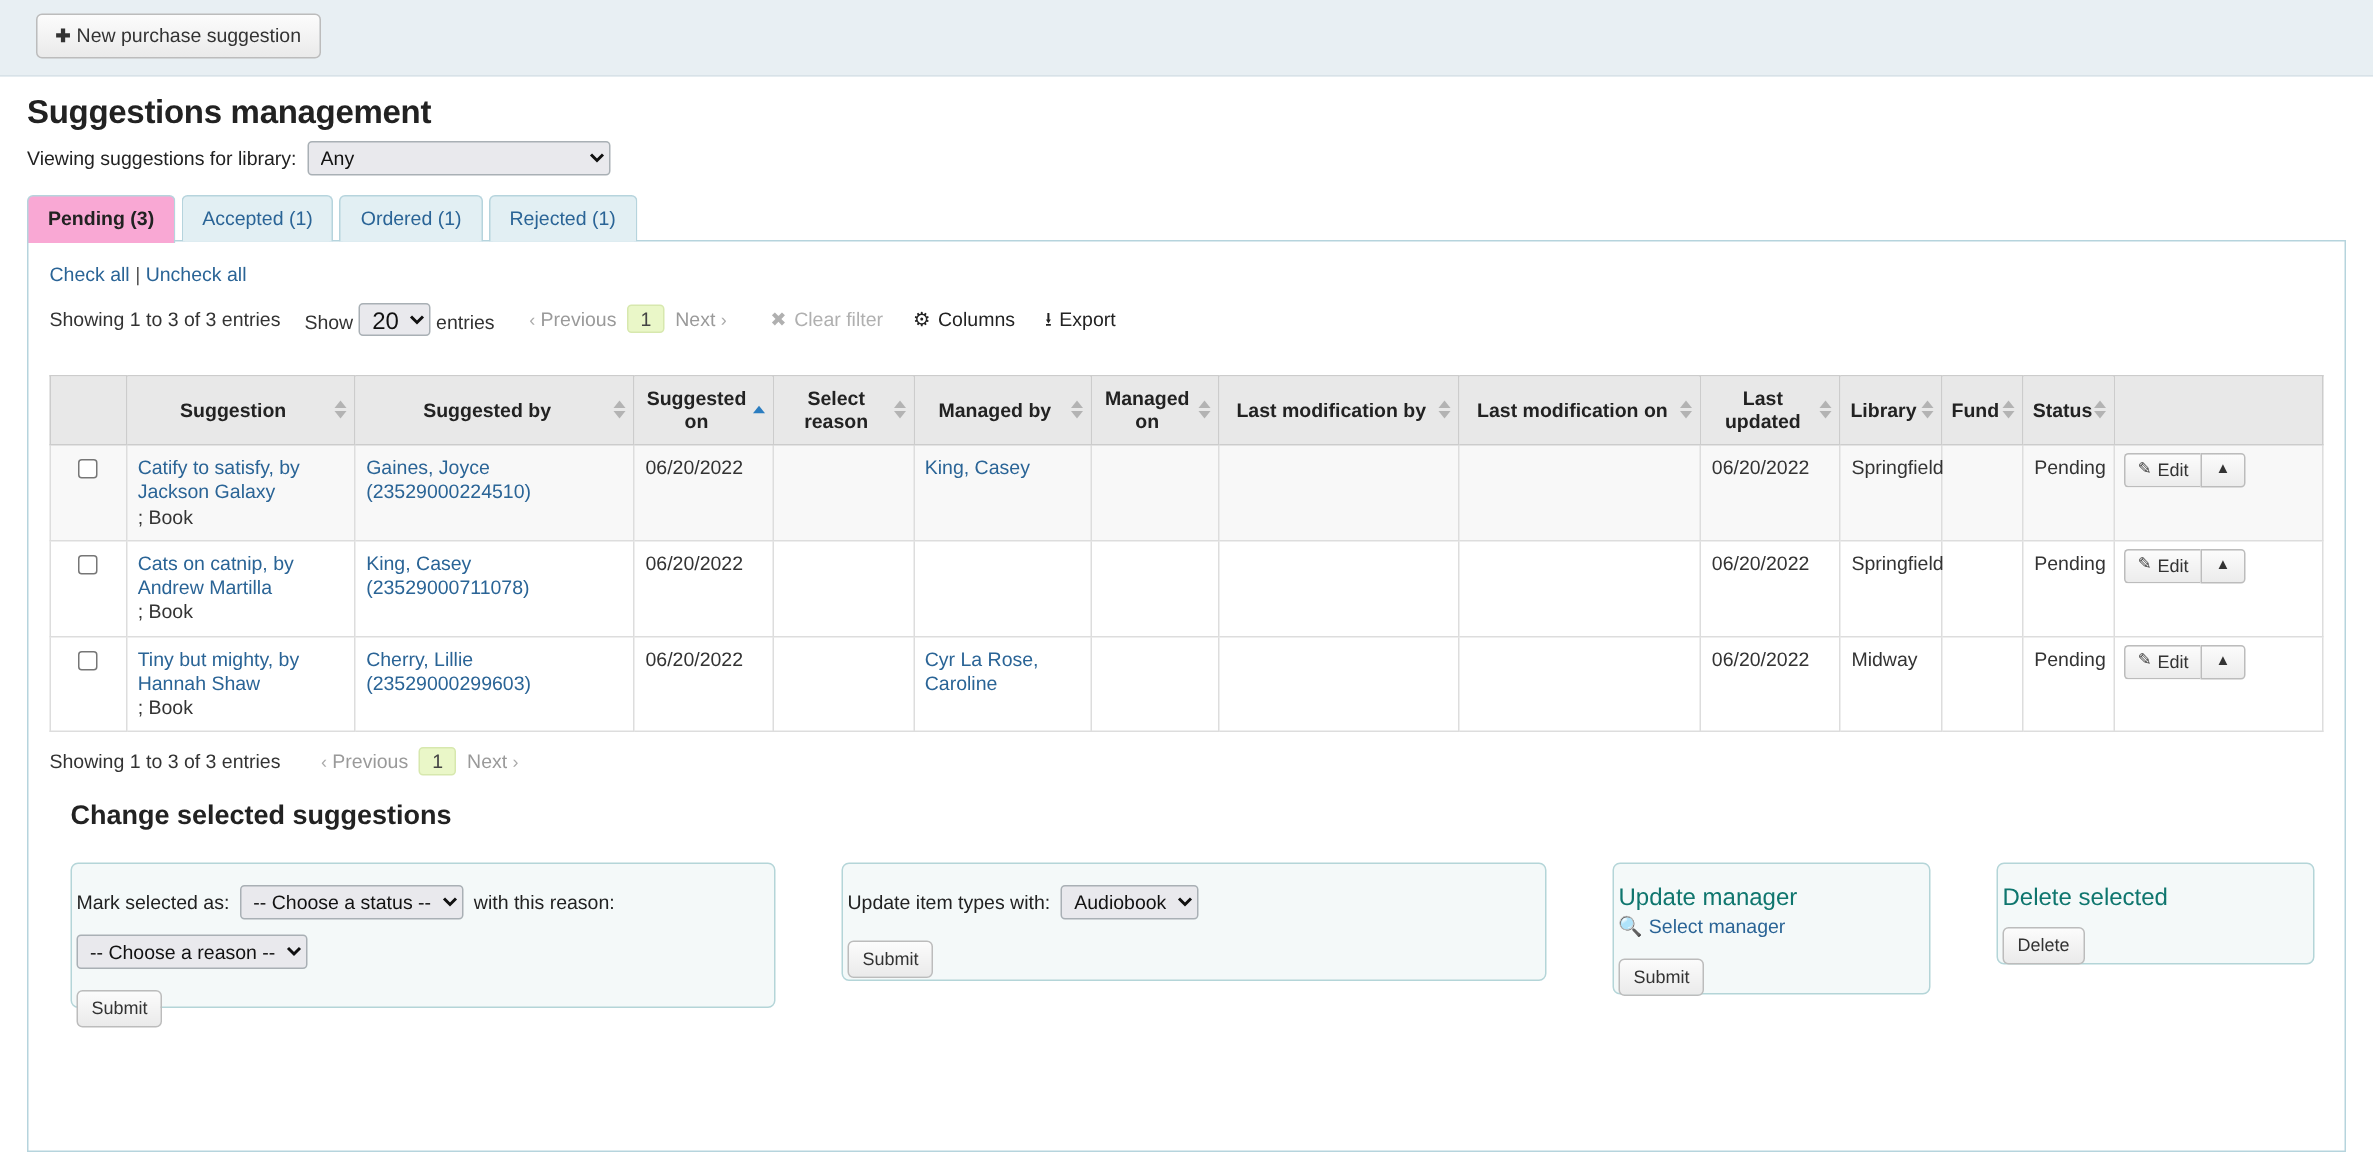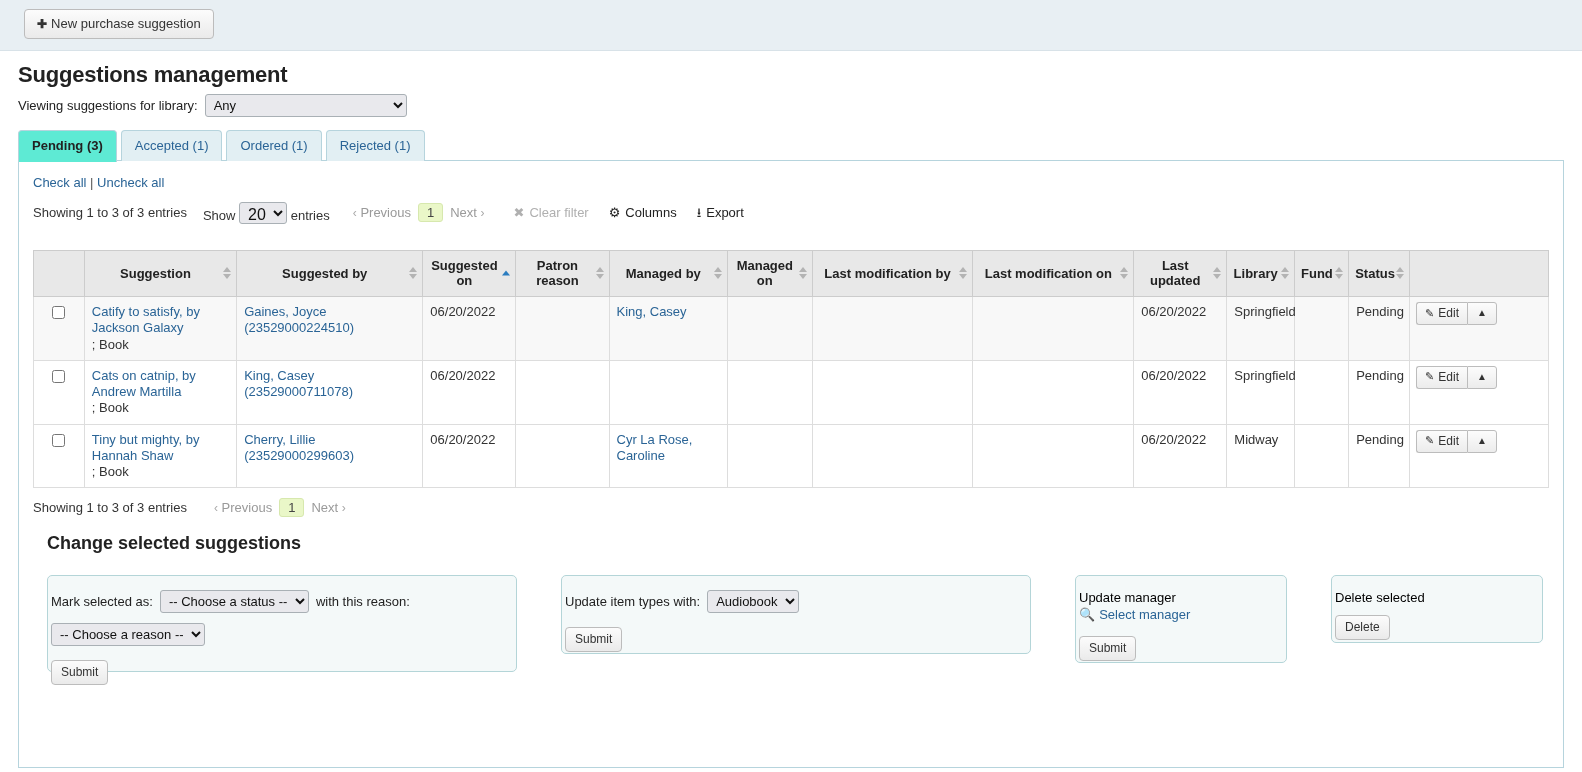--- a/index.html
+++ b/index.html
@@ -59,21 +59,21 @@
     border-bottom:none;
     background:#e2eff3;
     border-radius:4px 4px 0 0;
     padding:7px 13px 6px 13px;
     font-size:13px;
     color:#2a6496;
     cursor:pointer;
     line-height:1.3;
   }
   .tab.active {
-    background:#5eead4;
+    background:#f9a8d4;
     color:#222;
     font-weight:bold;
     position:relative;
     top:1px;
     padding-bottom:7px;
     text-align:center;
   }
   .tab-panel {
     border:1px solid #b6d4dd;
     background:#fff;
@@ -181,21 +181,21 @@
     margin:16px 0 0 14px;
   }
   .panels { display:flex; gap:0; margin-top:17px; position:relative; height:230px; }
   .pbox {
     border:1px solid #b4d5d8;
     border-radius:5px;
     background:#f4f9f9;
     box-sizing:border-box;
     padding:14px 16px 14px 3px;
   }
-  .pbox label, .pbox .ptitle { font-size:13px; color:#000000; }
+  .pbox label, .pbox .ptitle { font-size:16px; color:#0f766e; }
   .pbox .ptitle { display:block; margin-bottom:2px; }
   .row-inline { display:flex; align-items:center; gap:7px; flex-wrap:wrap; }
   .mt10 { margin-top:10px; }
   .mt14 { margin-top:14px; }
 
   .p-mark   { position:absolute; left:14px;   top:4px;  width:470px; height:97px; }
   .p-item   { position:absolute; left:528px;  top:4px;  width:470px; height:79px; }
   .p-mgr    { position:absolute; left:1042px; top:4px;  width:212px; height:88px; }
   .p-del    { position:absolute; left:1298px; top:4px;  width:212px; height:68px; }
   .p-arch   { position:absolute; left:1298px; top:121px;width:212px; height:68px; }
@@ -301,21 +301,21 @@
                 <i class="ar dn"></i>
               </span>
           </th>
           <th class="sortasc">
             <span>Suggested on</span>
             <span class="sortarrows">
                 <i class="ar up"></i>
               </span>
           </th>
           <th>
-            <span>Patron reason</span>
+            <span>Select reason</span>
             <span class="sortarrows">
                 <i class="ar up"></i>
                 <i class="ar dn"></i>
               </span>
           </th>
           <th>
             <span>Managed by</span>
             <span class="sortarrows">
                 <i class="ar up"></i>
                 <i class="ar dn"></i>

